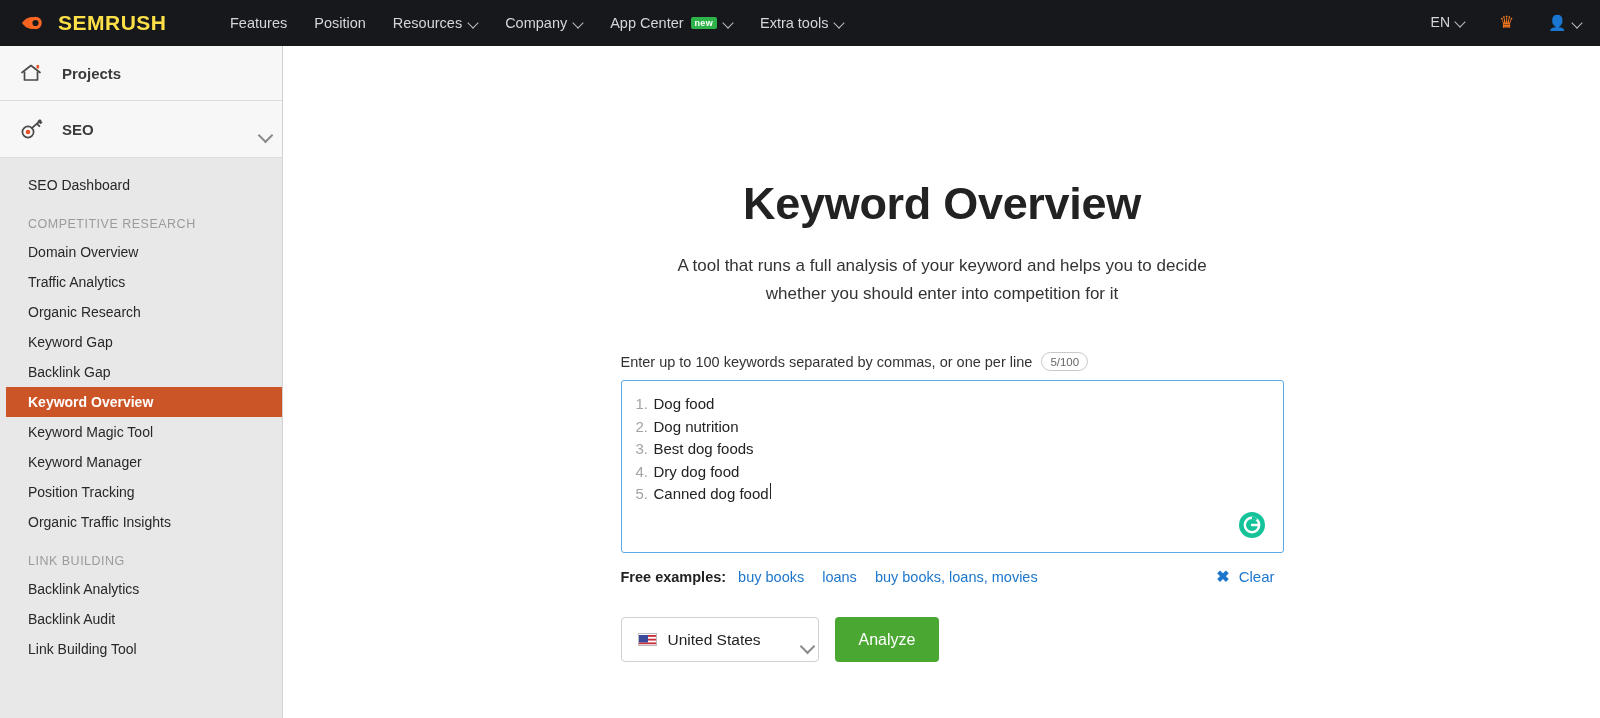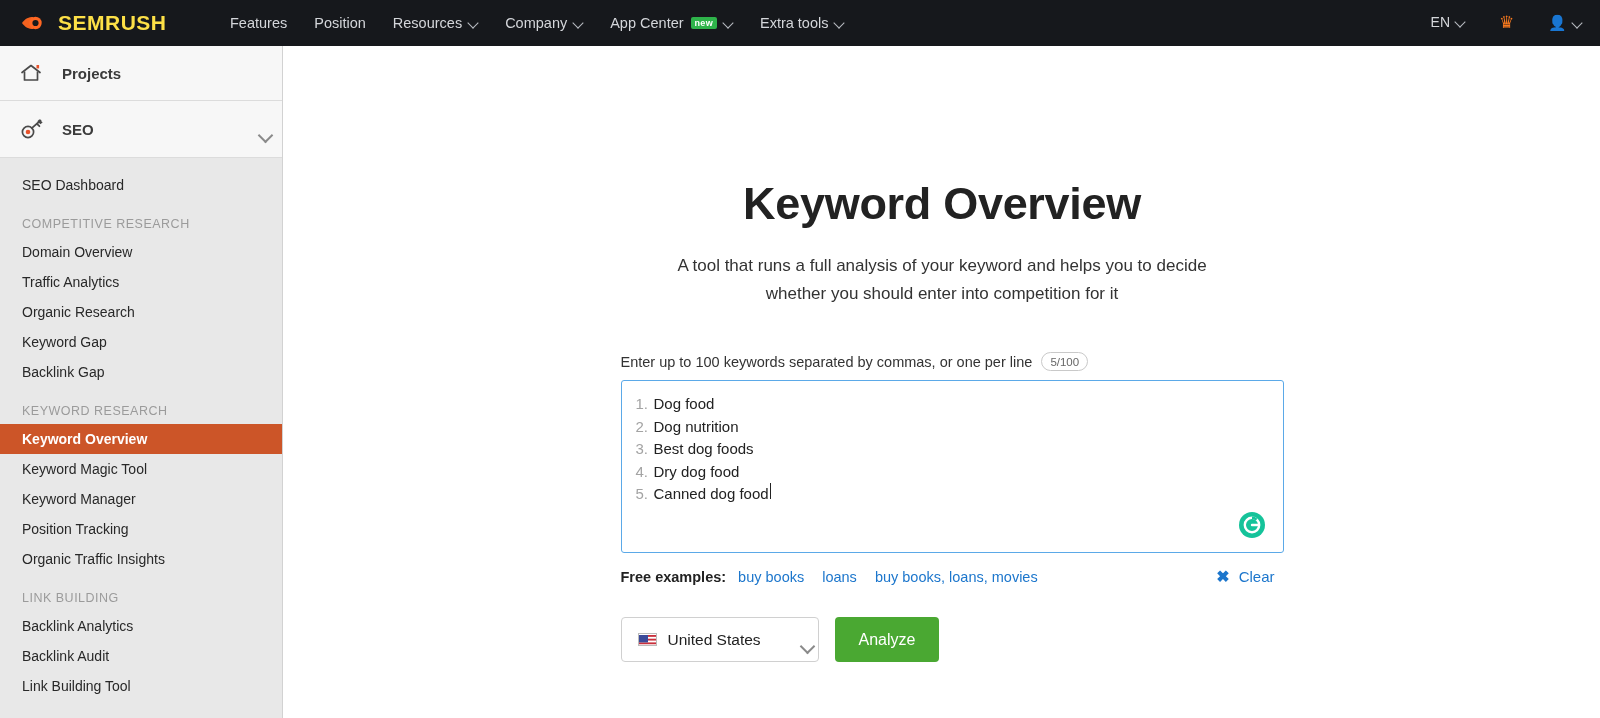--- a/index.html
+++ b/index.html
@@ -58,21 +58,21 @@
   .side-top .ic { width: 30px; display: flex; align-items: center; }
   .side-top .lbl { font-size: 15px; color: #3b3b3b; font-weight: bold; margin-left: 12px; }
   .side-top .chev { margin-left: auto; margin-right: 22px; }
   .chev-d { width: 12px; height: 12px; position: relative; }
   .chev-d::after {
     content: ""; position: absolute; left: 0; top: 1px;
     width: 9px; height: 9px;
     border-right: 2px solid #8a8a8a; border-bottom: 2px solid #8a8a8a;
     transform: rotate(45deg);
   }
-  .side-list { padding-top: 12px; }
+  .side-list { padding-top: 12px; margin-left: 6px; }
   .side-link {
     font-size: 14px; color: #282828; padding: 5.5px 0 5.5px 22px;
     cursor: pointer; line-height: 19px;
   }
   .side-link.active { background: #cc5528; color: #ffffff; font-weight: bold; }
   .side-head {
     font-size: 12.5px; color: #9b9b9b; letter-spacing: 0.5px;
     padding: 17px 16px 6px 22px; text-transform: uppercase;
   }
 
@@ -223,21 +223,20 @@
   <div class="side-list">
     <div class="side-link">SEO Dashboard</div>
 
     <div class="side-head">COMPETITIVE RESEARCH</div>
     <div class="side-link">Domain Overview</div>
     <div class="side-link">Traffic Analytics</div>
     <div class="side-link">Organic Research</div>
     <div class="side-link">Keyword Gap</div>
     <div class="side-link">Backlink Gap</div>
 
-    <div class="side-head">KEYWORD RESEARCH</div>
     <div class="side-link active">Keyword Overview</div>
     <div class="side-link">Keyword Magic Tool</div>
     <div class="side-link">Keyword Manager</div>
     <div class="side-link">Position Tracking</div>
     <div class="side-link">Organic Traffic Insights</div>
 
     <div class="side-head">LINK BUILDING</div>
     <div class="side-link">Backlink Analytics</div>
     <div class="side-link">Backlink Audit</div>
     <div class="side-link">Link Building Tool</div>

